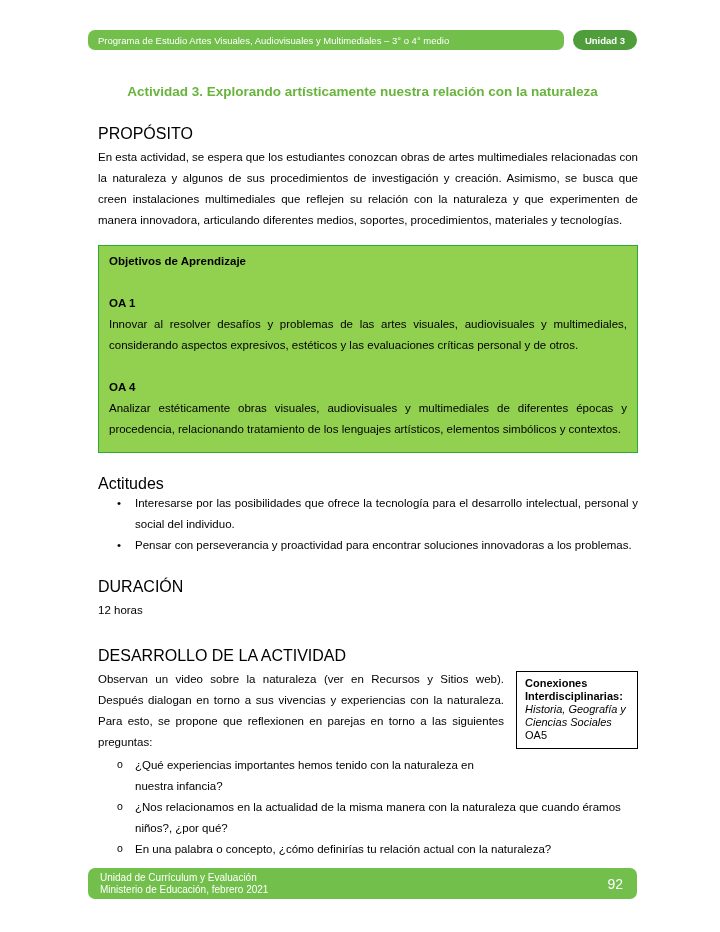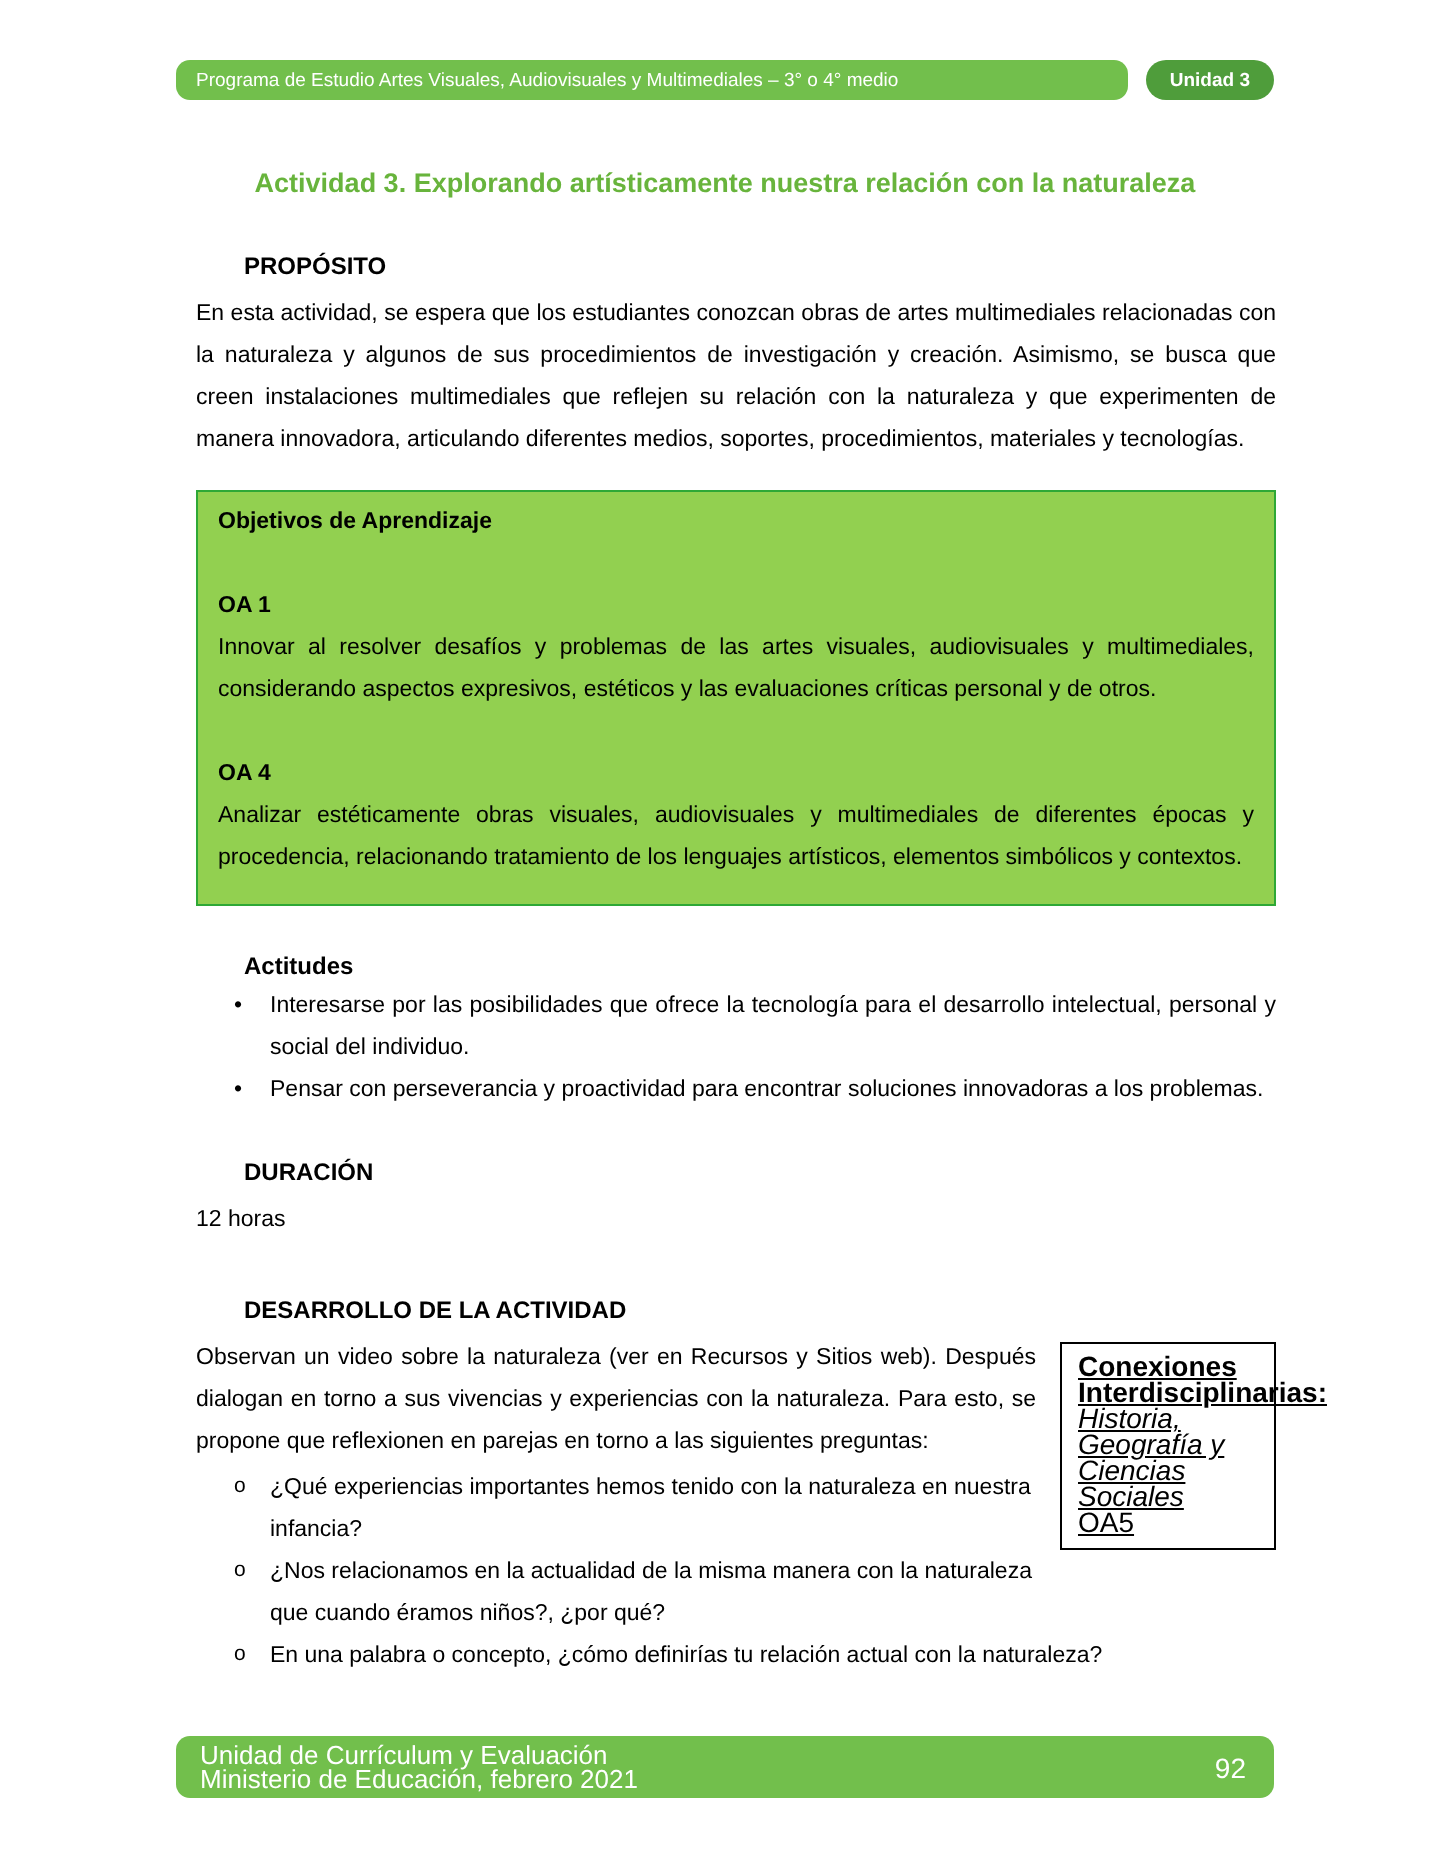--- a/index.html
+++ b/index.html
@@ -59,24 +59,23 @@
   }
 
   
   .content {
     margin: 0 0 0 98px;
     width: 540px;
     font-size: 11.5px;
     line-height: 21px;
   }
   .h-sec {
-    font-size: 12px;
-    font-weight: bold;
+    font-size: 16px;
+    font-weight: normal;
     line-height: 15px;
-    margin-left: 24px;
   }
   .mt-lg { margin-top: 27px; }
   .mt-md { margin-top: 23px; }
   .content p { margin-top: 6px; }
   .just { text-align: justify; }
 
   
   .oa-box {
     margin-top: 14px;
     background: var(--box_bg, #92d050);
@@ -108,48 +107,47 @@
     left: 19px;
     top: -1px;
     font-size: 10.5px;
   }
 
   
   .desarrollo-flow { margin-top: 6px; overflow: visible; }
   .desarrollo-flow::after { content: ""; display: block; clear: both; }
   .conexiones {
     float: right;
-    width: 108px;
+    width: 122px;
     border: 1.5px solid #000;
     padding: 5px 8px 6px 8px;
     margin: 2px 0 16px 12px;
-    font-size: 14px;
+    font-size: 11px;
     line-height: 13px;
     background: #fff;
-    text-decoration: underline;
   }
   .cx-head { font-weight: bold; }
   .cx-subjects { font-style: italic; }
 
   
   .footer {
     position: absolute;
     left: 88px;
     right: 83px;
     bottom: 33px;
     height: 31px;
     background: var(--footer_green, #72bf4c);
     border-radius: 7px;
     color: #fff;
     display: flex;
     align-items: center;
     justify-content: space-between;
     padding: 0 14px 0 12px;
   }
-  .footer-left { font-size: 13px; line-height: 12px; }
+  .footer-left { font-size: 10px; line-height: 12px; }
   .footer-page { font-size: 14px; }
 </style>
 </head>
 <body>
 
 <div class="page">
 
   <div class="topbar-row">
     <div class="topbar">
       <span>Programa de Estudio Artes Visuales, Audiovisuales y Multimediales – 3° o 4° medio</span>

